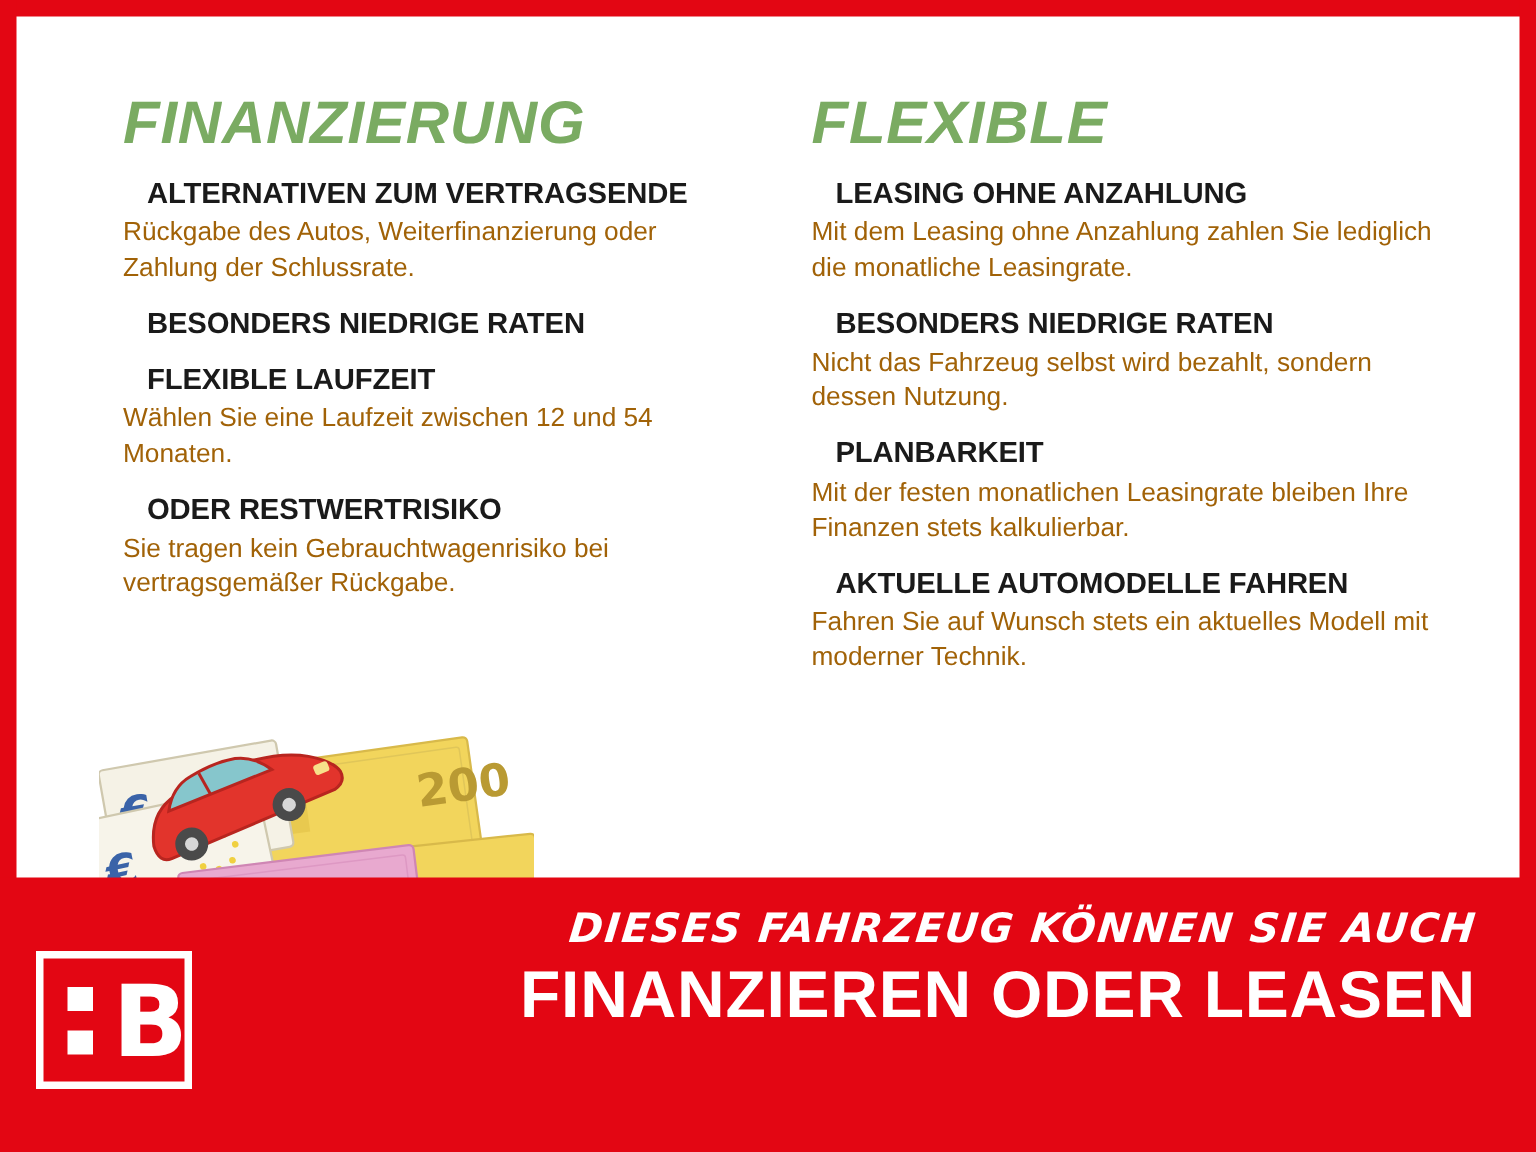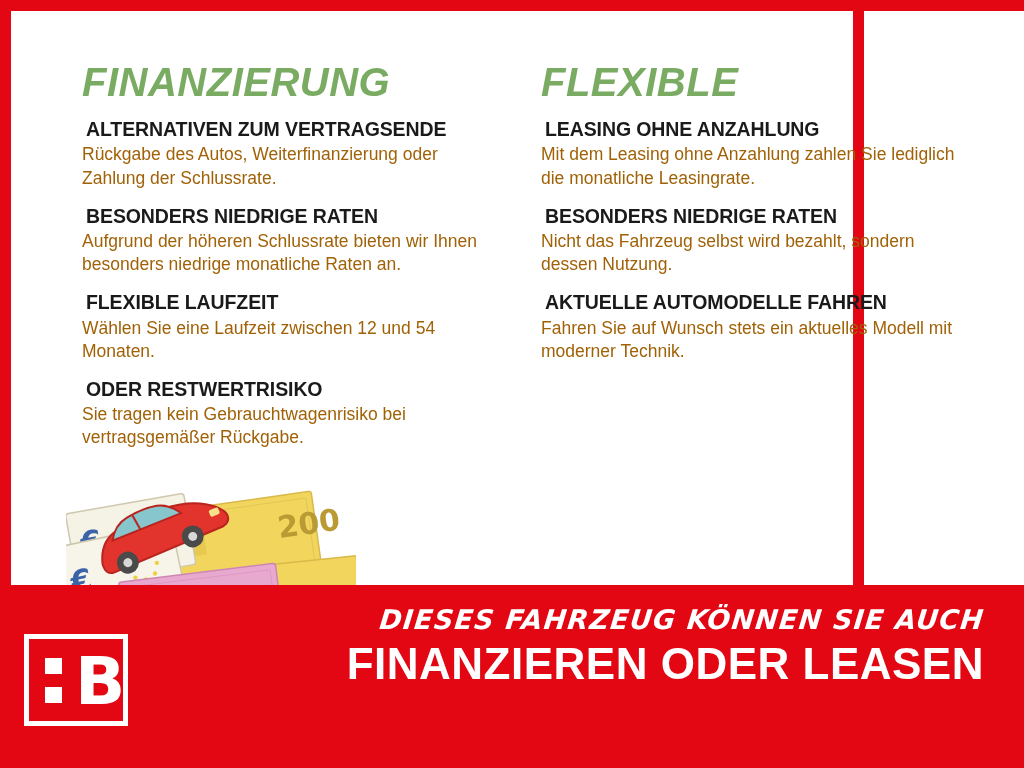--- a/index.html
+++ b/index.html
@@ -10,21 +10,21 @@
   body {
     width: 1024px;
     height: 768px;
     overflow: hidden;
     font-family: "Liberation Sans", sans-serif;
     position: relative;
   }
   .page {
     position: absolute;
     left: 0; top: 0;
-    width: 864px;
+    width: 1024px;
     height: 768px;
     background: #ffffff;
   }
   
   .top-bar {
     position: absolute;
     left: 0; top: 0;
     width: 1024px;
     height: 11px;
     background: #e30613;
@@ -72,21 +72,21 @@
     margin: 0 0 16px 0;
     line-height: 1;
   }
   .block {
     margin-bottom: 15px;
   }
   .block-title {
     font-size: 19.5px;
     font-weight: bold;
     color: #1a1a1a;
-    margin: 0 0 3px 4px;
+    margin: 0 0 3px 16px;
     line-height: 1.15;
     letter-spacing: -0.1px;
   }
   .block-text {
     font-size: 17.5px;
     color: #a16207;
     margin: 0;
     line-height: 1.32;
   }
 
@@ -172,21 +172,20 @@
 
     <div class="col">
       <h1 class="col-heading">FINANZIERUNG</h1>
 
       <div class="block">
         <p class="block-title">ALTERNATIVEN ZUM VERTRAGSENDE</p>
         <p class="block-text">Rückgabe des Autos, Weiterfinanzierung oder Zahlung der Schlussrate.</p>
       </div>
       <div class="block">
         <p class="block-title">BESONDERS NIEDRIGE RATEN</p>
-        <p class="block-text">Aufgrund der höheren Schlussrate bieten wir Ihnen besonders niedrige monatliche Raten an.</p>
       </div>
       <div class="block">
         <p class="block-title">FLEXIBLE LAUFZEIT</p>
         <p class="block-text">Wählen Sie eine Laufzeit zwischen 12 und 54 Monaten.</p>
       </div>
       <div class="block">
         <p class="block-title">ODER RESTWERTRISIKO</p>
         <p class="block-text">Sie tragen kein Gebrauchtwagenrisiko bei vertragsgemäßer Rückgabe.</p>
       </div>
     </div>
@@ -194,20 +193,24 @@
     <div class="col">
       <h1 class="col-heading">FLEXIBLE</h1>
 
       <div class="block">
         <p class="block-title">LEASING OHNE ANZAHLUNG</p>
         <p class="block-text">Mit dem Leasing ohne Anzahlung zahlen Sie lediglich die monatliche Leasingrate.</p>
       </div>
       <div class="block">
         <p class="block-title">BESONDERS NIEDRIGE RATEN</p>
         <p class="block-text">Nicht das Fahrzeug selbst wird bezahlt, sondern dessen Nutzung.</p>
+      </div>
+      <div class="block">
+        <p class="block-title">PLANBARKEIT</p>
+        <p class="block-text">Mit der festen monatlichen Leasingrate bleiben Ihre Finanzen stets kalkulierbar.</p>
       </div>
       <div class="block">
         <p class="block-title">AKTUELLE AUTOMODELLE FAHREN</p>
         <p class="block-text">Fahren Sie auf Wunsch stets ein aktuelles Modell mit moderner Technik.</p>
       </div>
     </div>
 
   </div>
 
   <div class="illus">

